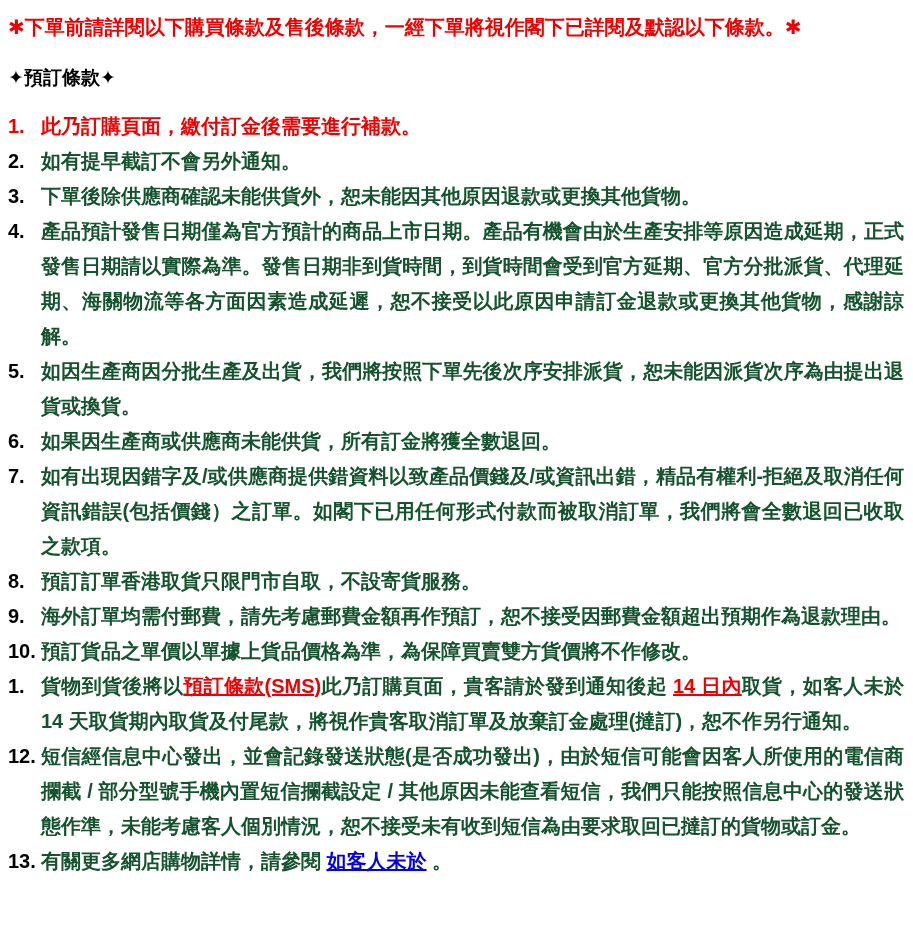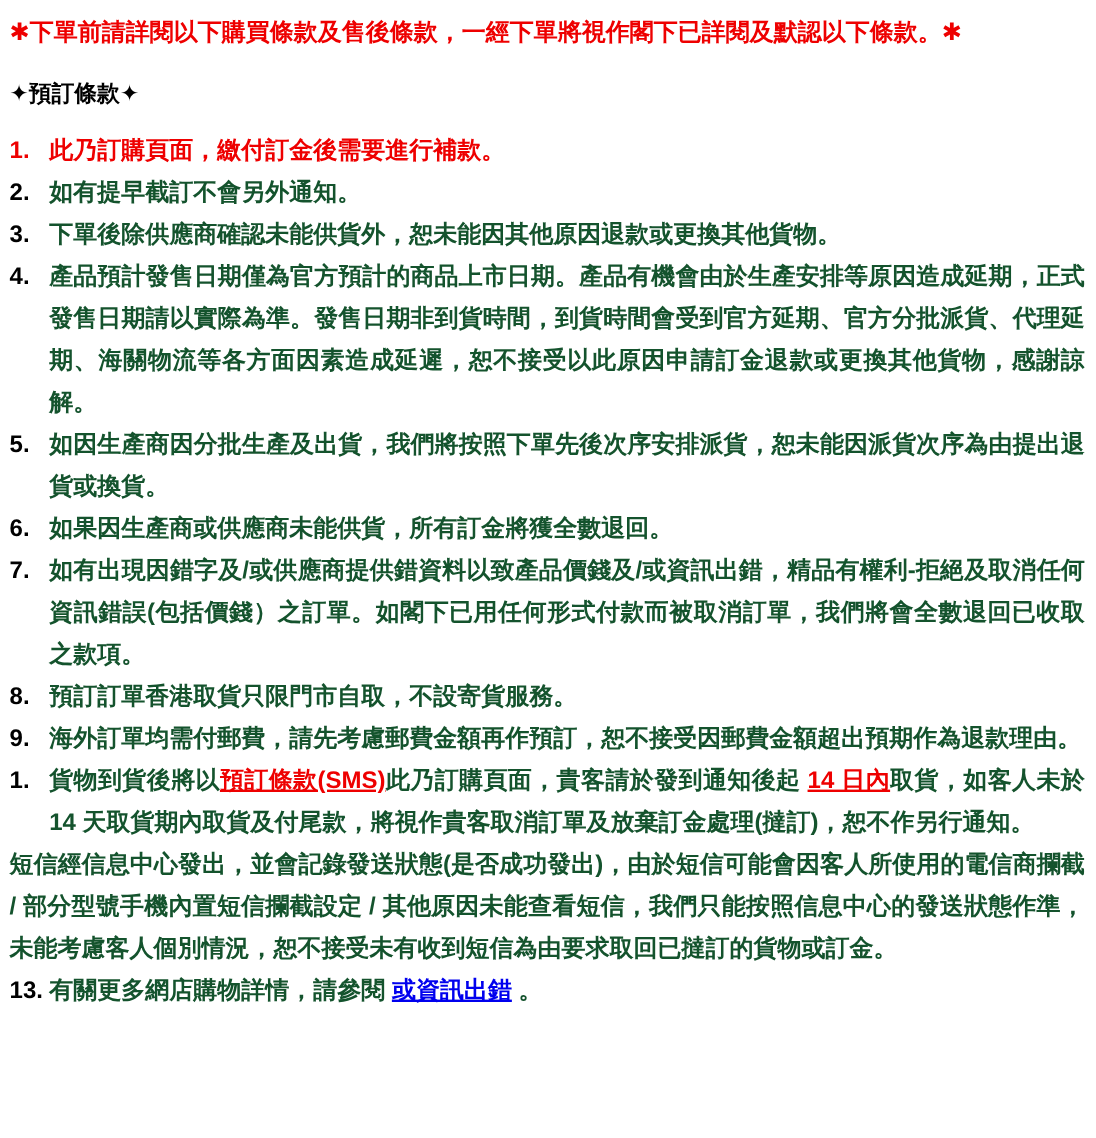--- a/index.html
+++ b/index.html
@@ -109,24 +109,29 @@
       </div>
       <div class="term">
         <span class="term-num">8.</span>
         <span class="term-body"><span class="seg-normal">預訂訂單香港取貨只限門市自取，不設寄貨服務。</span></span>
       </div>
       <div class="term">
         <span class="term-num">9.</span>
         <span class="term-body"><span class="seg-normal">海外訂單均需付郵費，請先考慮郵費金額再作預訂，恕不接受因郵費金額超出預期作為退款理由。</span></span>
       </div>
       <div class="term">
+        <span class="term-num">10.</span>
+        <span class="term-body"><span class="seg-normal">預訂貨品之單價以單據上貨品價格為準，為保障買賣雙方貨價將不作修改。</span></span>
+      </div>
+      <div class="term">
         <span class="term-num">1.</span>
         <span class="term-body"><span class="seg-normal">貨物到貨後將以</span><span class="seg-red-underline">預訂條款(SMS)</span><span class="seg-normal">此乃訂購頁面，貴客請於發到通知後起 </span><span class="seg-red-underline">14 日內</span><span class="seg-normal">取貨，如客人未於 14 天取貨期內取貨及付尾款，將視作貴客取消訂單及放棄訂金處理(撻訂)，恕不作另行通知。</span></span>
       </div>
       <div class="term">
+        <span class="term-num">12.</span>
         <span class="term-body"><span class="seg-normal">短信經信息中心發出，並會記錄發送狀態(是否成功發出)，由於短信可能會因客人所使用的電信商攔截 / 部分型號手機內置短信攔截設定 / 其他原因未能查看短信，我們只能按照信息中心的發送狀態作準，未能考慮客人個別情況，恕不接受未有收到短信為由要求取回已撻訂的貨物或訂金。</span></span>
       </div>
       <div class="term">
         <span class="term-num">13.</span>
-        <span class="term-body"><span class="seg-normal">有關更多網店購物詳情，請參閱 </span><a href="#" class="seg-link">或資訊出錯</a><span class="seg-normal"> 。</span></span>
+        <span class="term-body"><span class="seg-normal">有關更多網店購物詳情，請參閱 </span><a href="#" class="seg-link">如客人未於</a><span class="seg-normal"> 。</span></span>
       </div>
     </div>
 </div>
 
 </body></html>

